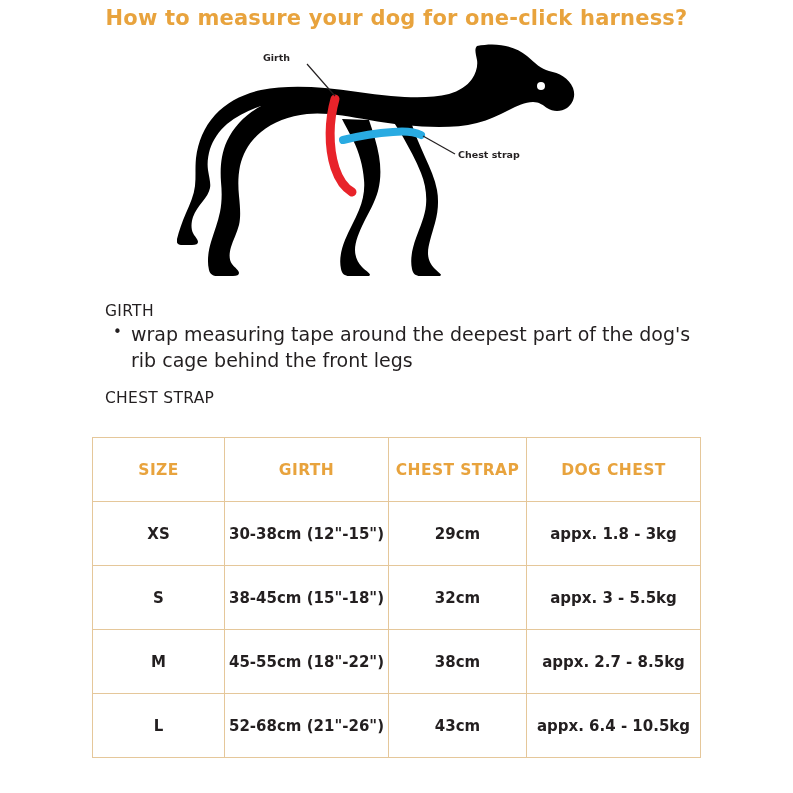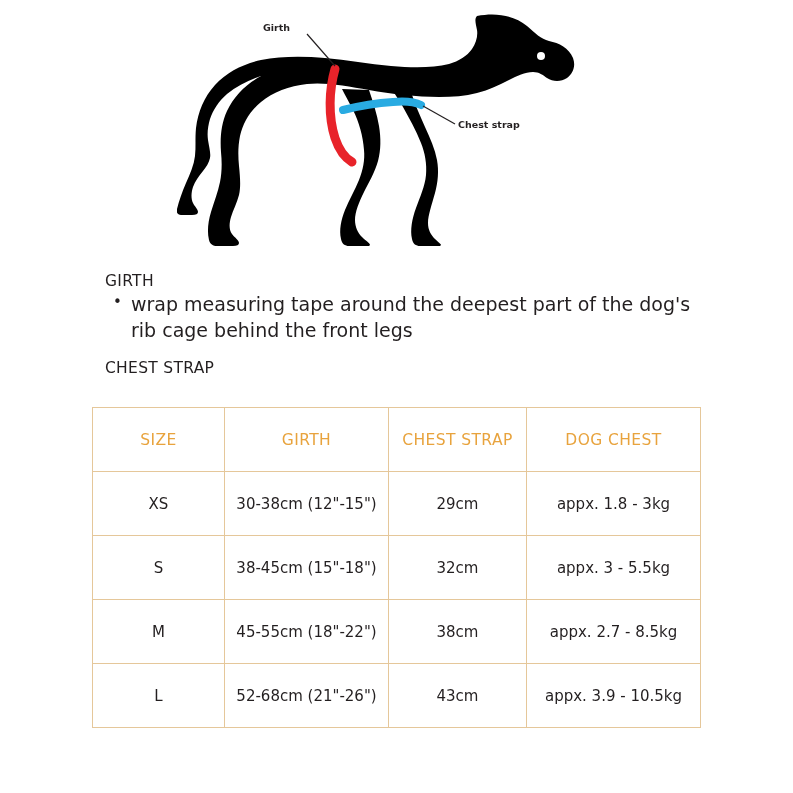--- a/index.html
+++ b/index.html
@@ -72,21 +72,21 @@
     width: 608px;
     table-layout: fixed;
   }
   table.size-table th,
   table.size-table td {
     border: 1px solid #e5c79a;
     text-align: center;
     font-size: 15px;
     height: 61px;
     vertical-align: middle;
-    font-weight: normal;
+    font-weight: bold;
   }
   table.size-table th {
     color: #e8a33d;
     font-size: 15.5px;
     letter-spacing: 0.4px;
   }
   table.size-table td {
     color: #231f20;
   }
   col.c1 { width: 132px; }
@@ -98,20 +98,21 @@
     font-size: 9.5px;
     font-weight: bold;
     fill: #231f20;
   }
 </style>
 </head>
 <body>
 
 <div class="page">
 
+  <div class="title">How to measure your dog for one-click harness?</div>
 
   <div class="figure">
     <svg width="440" height="240" viewBox="0 0 440 240">
       <g>
         <path fill="#000000" d="
           M300,10
           C320,6 338,10 350,20
           C358,27 364,33 372,35
           C382,37 392,42 396,52
           C399,60 396,68 390,72
@@ -255,18 +256,18 @@
       <tr>
         <td>M</td>
         <td>45-55cm (18"-22")</td>
         <td>38cm</td>
         <td>appx. 2.7 - 8.5kg</td>
       </tr>
       <tr>
         <td>L</td>
         <td>52-68cm (21"-26")</td>
         <td>43cm</td>
-        <td>appx. 3.9 - 10.5kg</td>
+        <td>appx. 6.4 - 10.5kg</td>
       </tr>
     </tbody>
   </table>
 
 </div>
 
 </body></html>

